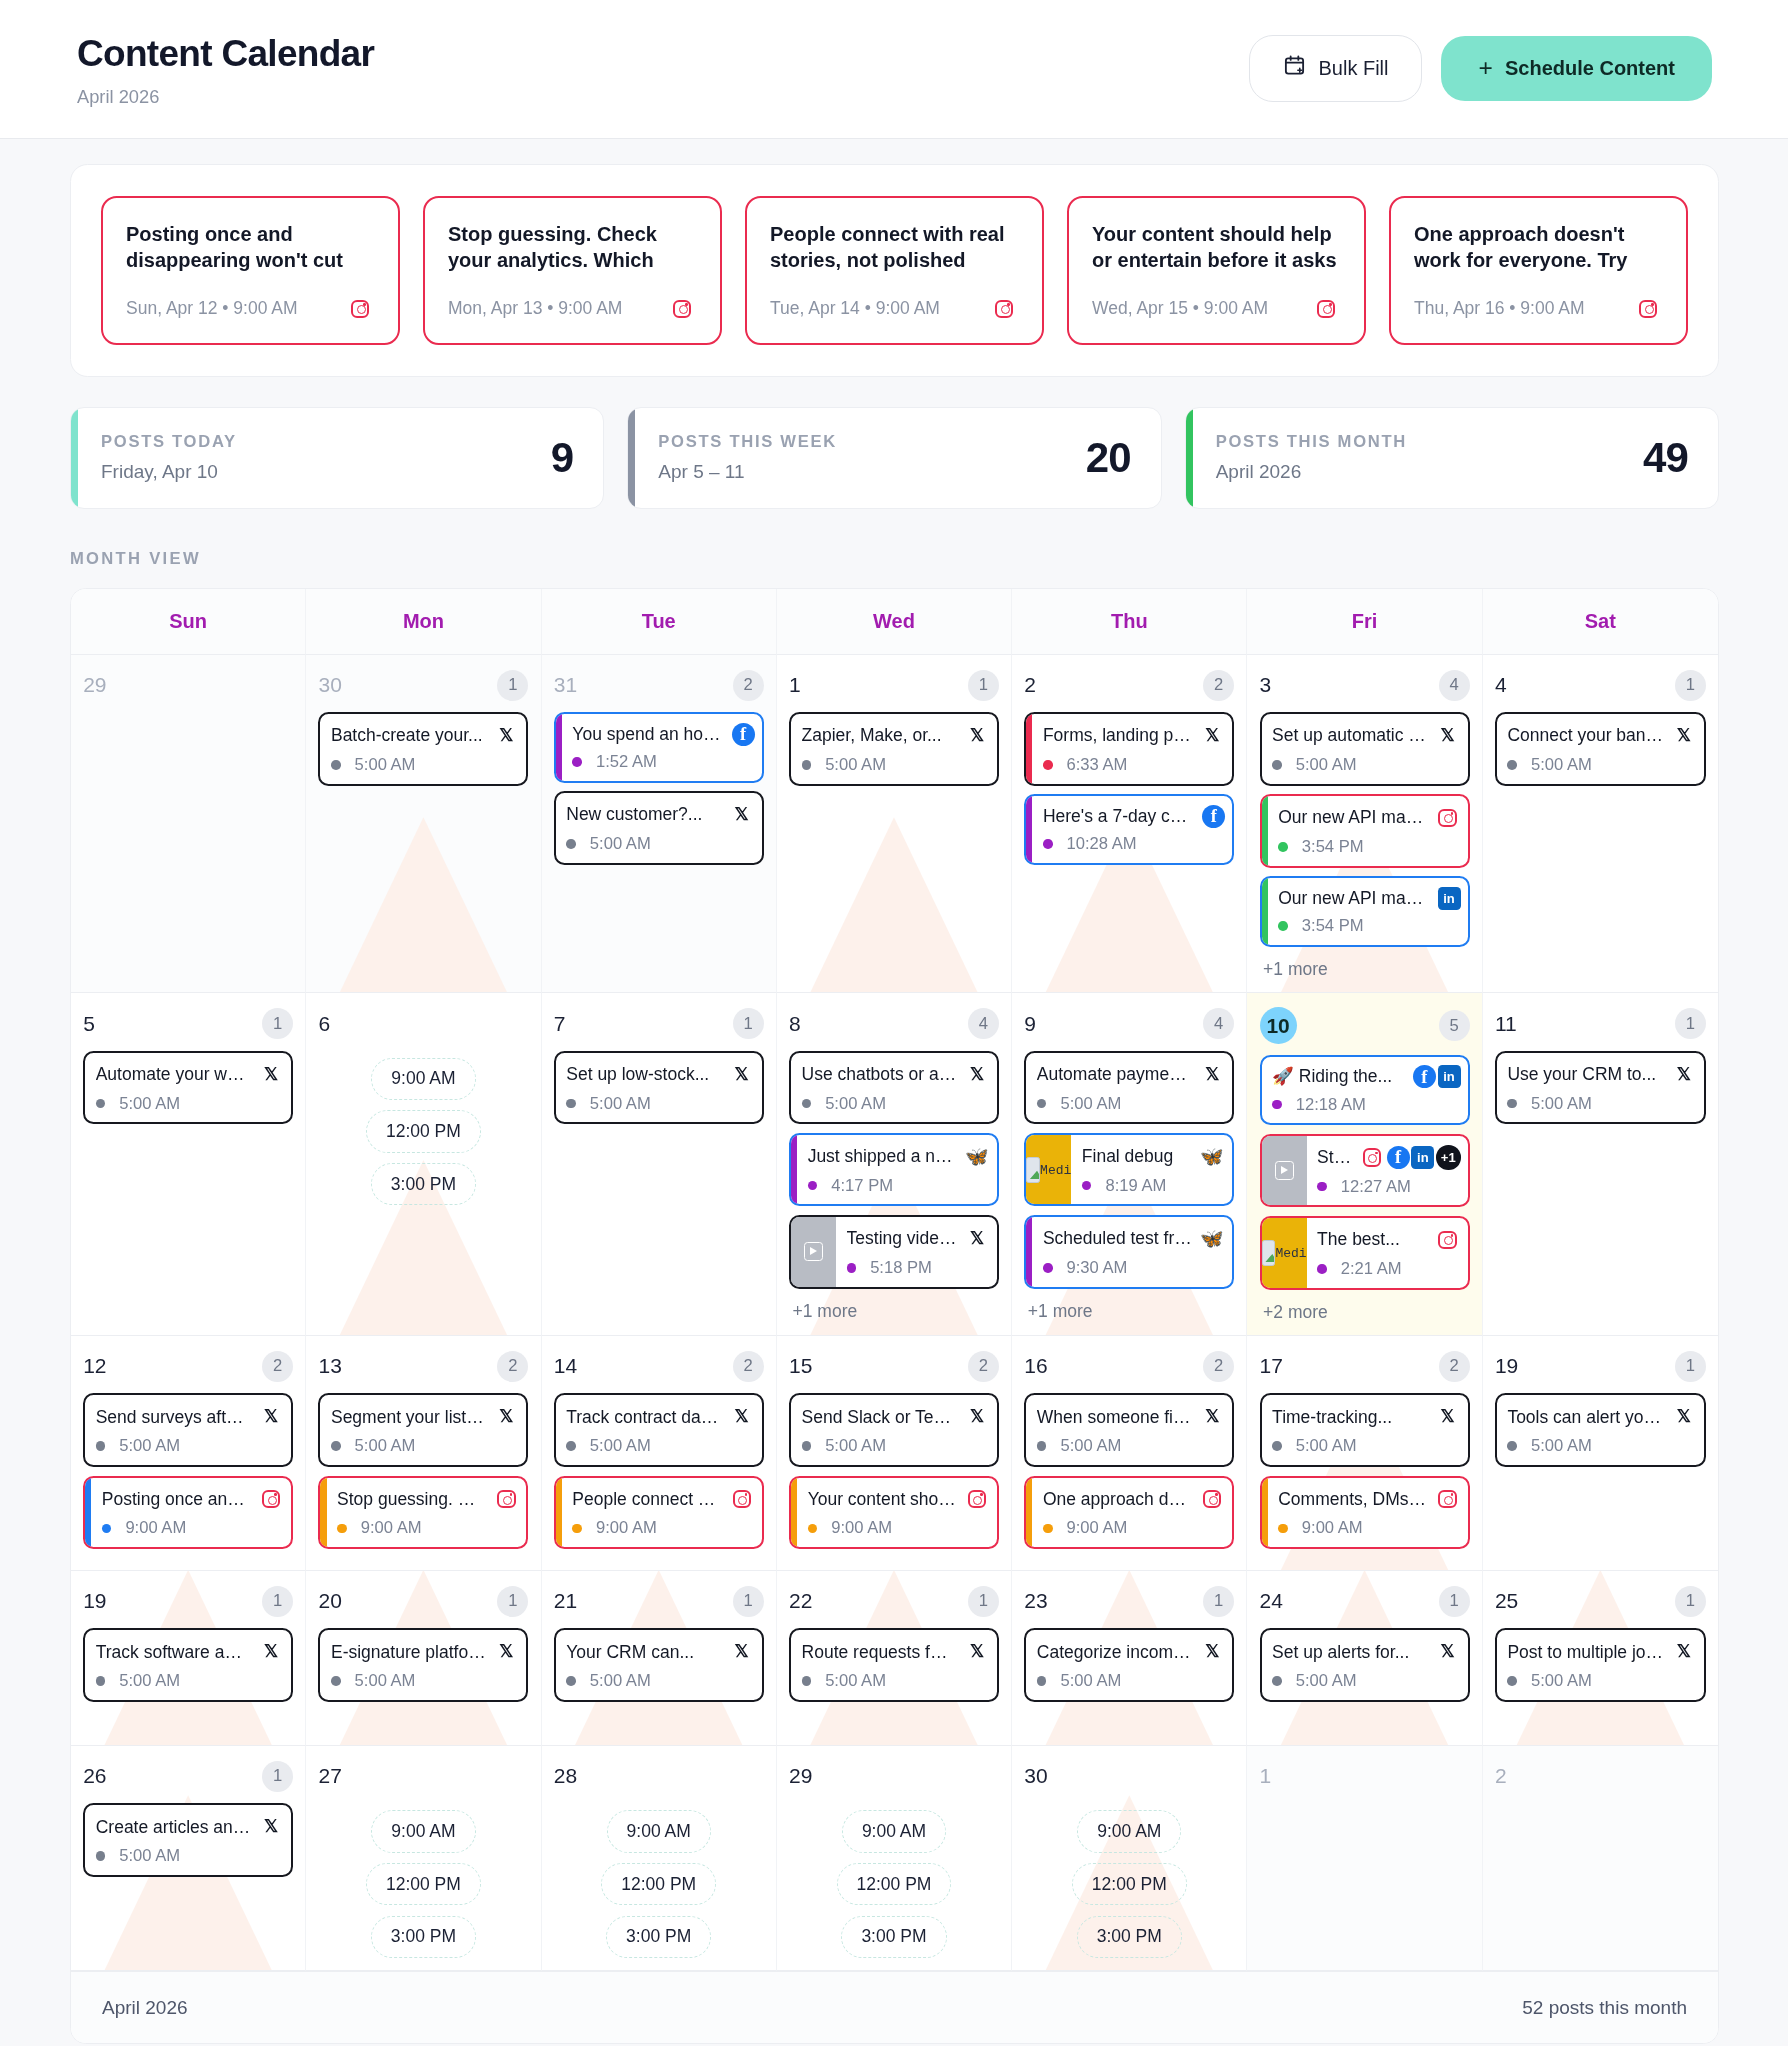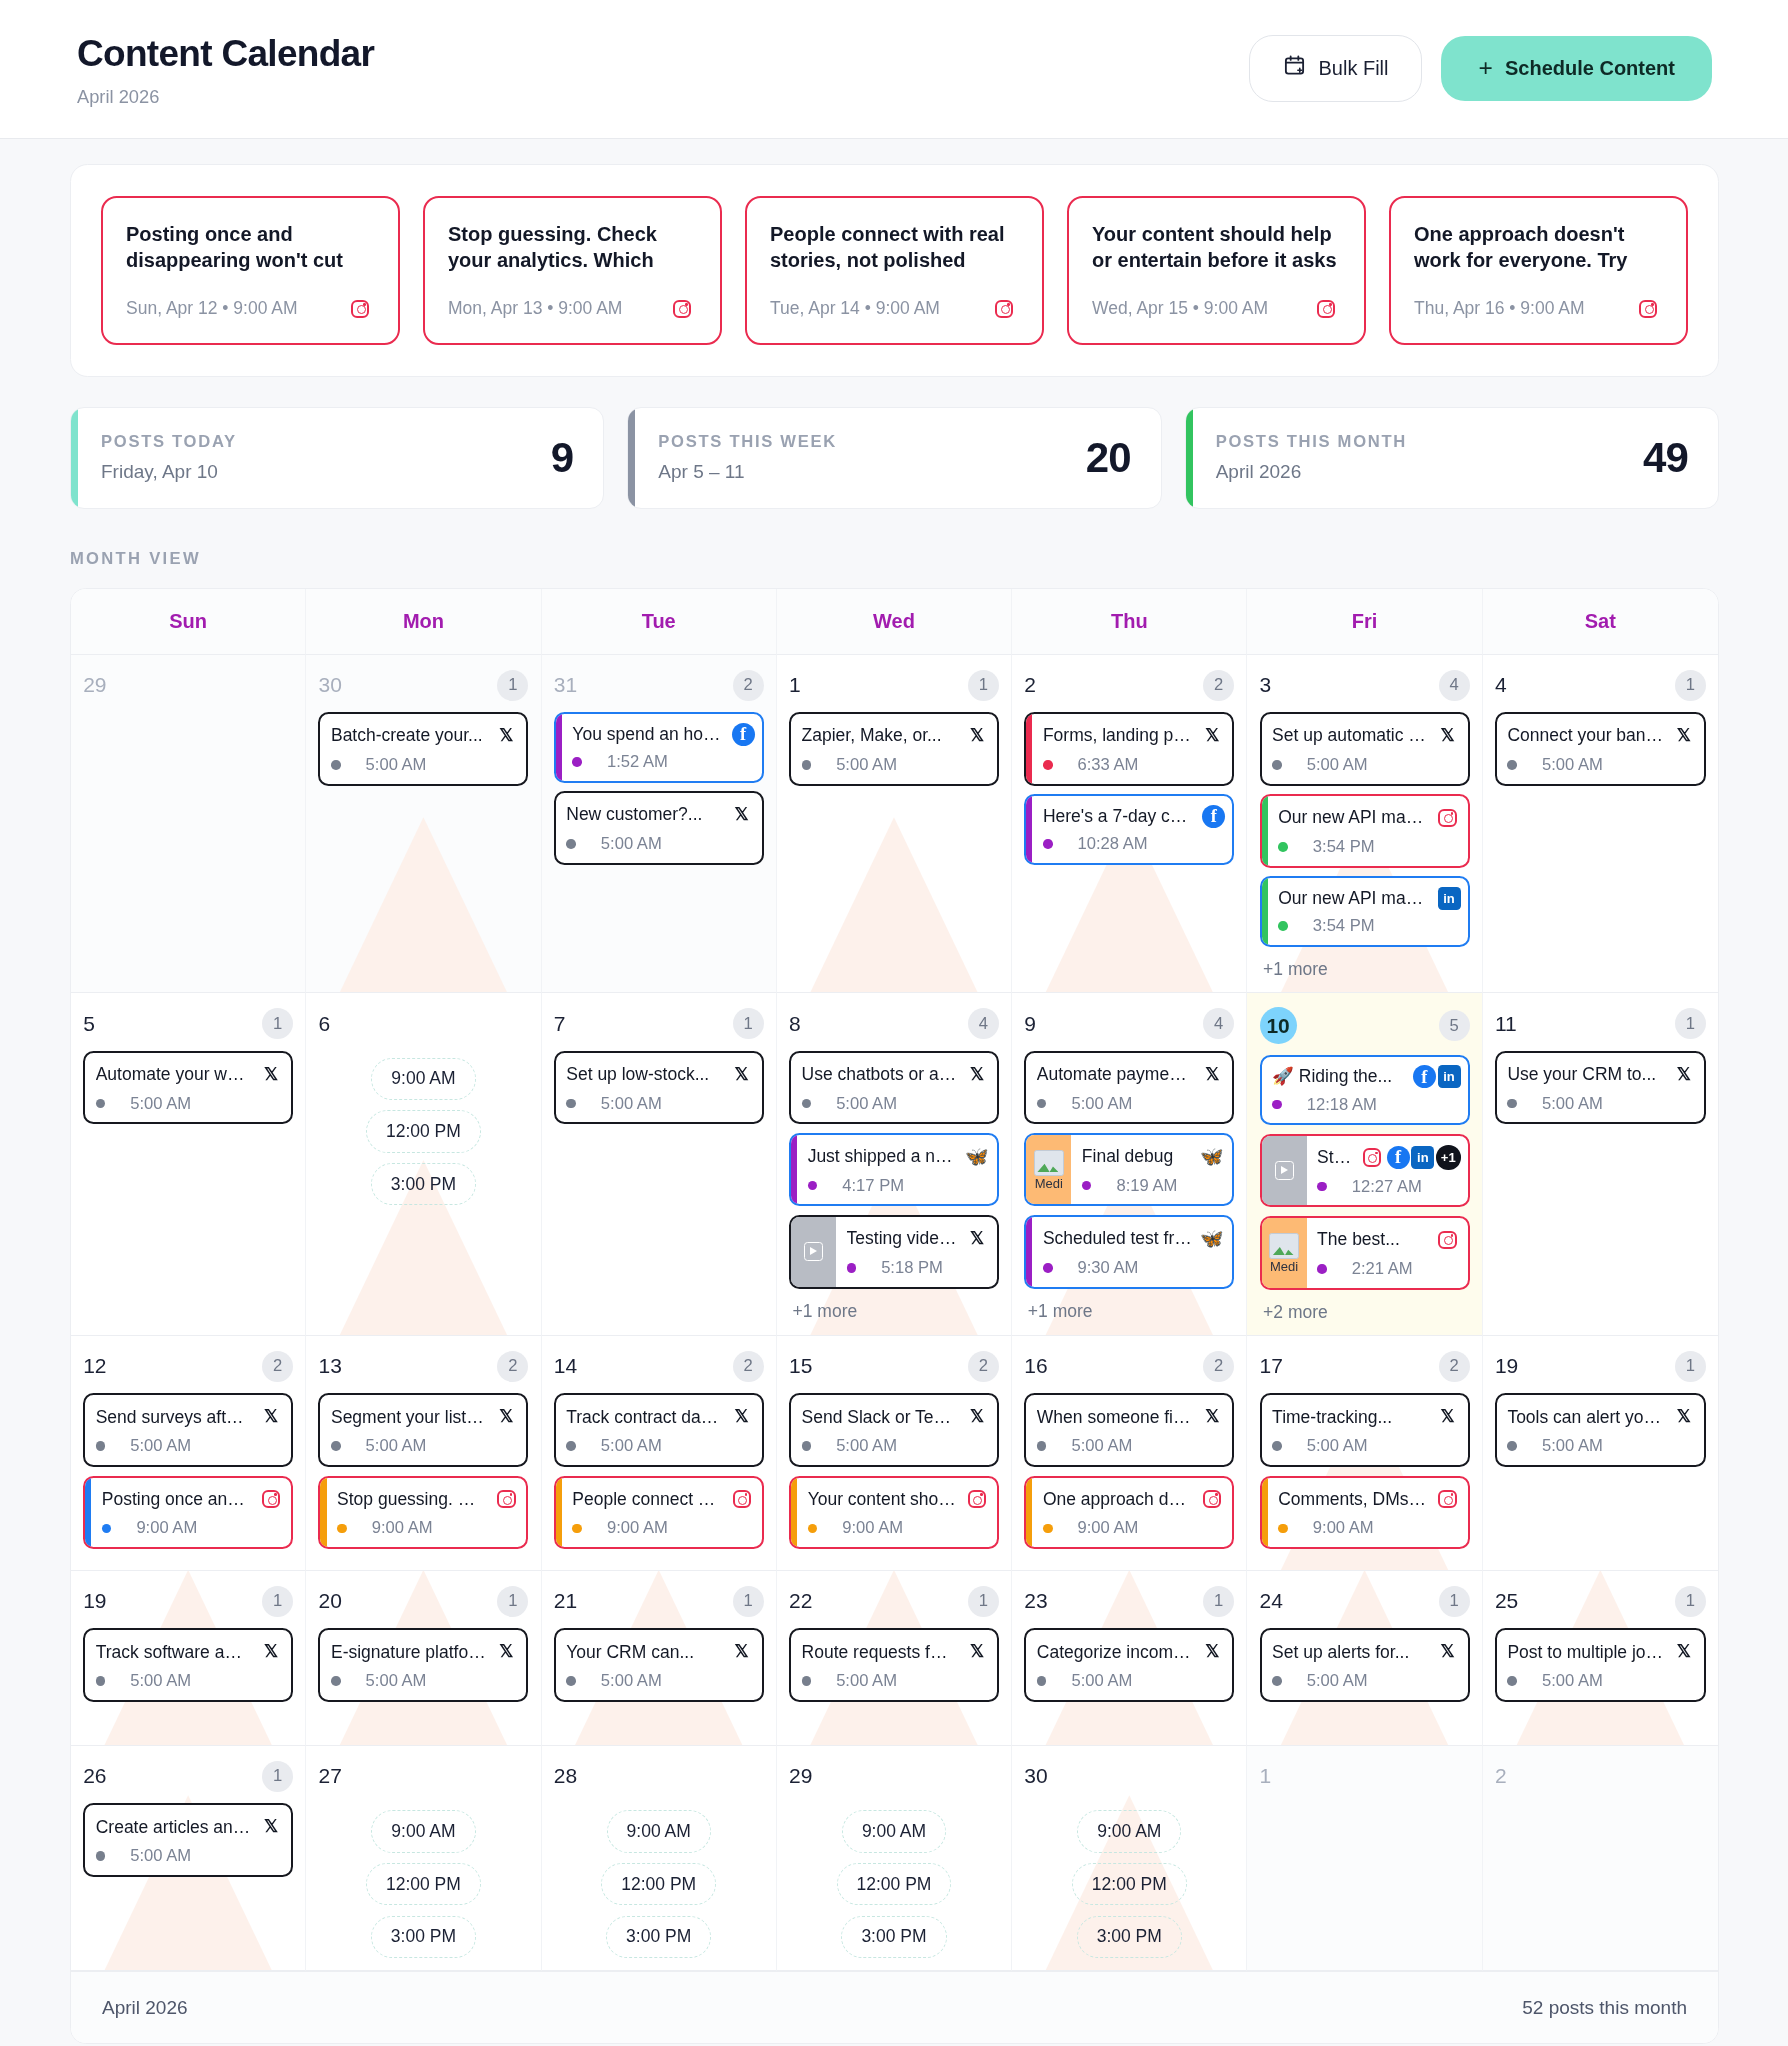--- a/index.html
+++ b/index.html
@@ -273,23 +273,24 @@
     width: 45px; flex: 0 0 45px;
     background: #b8bcc4;
     display: flex;
     align-items: center;
     justify-content: center;
     font-size: 15px;
     color: #2d3240;
     overflow: hidden;
   }
   .ev-thumb.media {
-    background: #fdba74;
-    flex-direction: column;
+    background: #eab308;
+    flex-direction: row;
     line-height: 1;
+    font-family: Liberation Mono, monospace;
   }
   .thumb-play {
     width: 19px; height: 19px;
     border: 1.9px solid #ffffff;
     border-radius: 3.5px;
     position: relative;
   }
   .thumb-play::after {
     content: "";
     position: absolute;
@@ -328,21 +329,21 @@
   .ev-title {
     font-size: 17.5px;
     color: #141926;
     flex: 1 1 auto;
     min-width: 0;
     white-space: nowrap;
     overflow: hidden;
     text-overflow: ellipsis;
   }
   .ev-icons { display: flex; align-items: center; gap: 1.7px; flex: 0 0 auto; }
-  .ev-bottom { display: flex; align-items: center; gap: 25px; margin-top: 6.1px; }
+  .ev-bottom { display: flex; align-items: center; gap: 14px; margin-top: 6.1px; }
   .dot { width: 9.6px; height: 9.6px; border-radius: 50%; flex: 0 0 auto; }
   .ev-time { font-size: 16.6px; color: #7b8394; }
 
   .ico {
     width: 26px; height: 26px;
     border-radius: 50%;
     background: #ffffff;
     display: inline-flex;
     align-items: center;
     justify-content: center;

